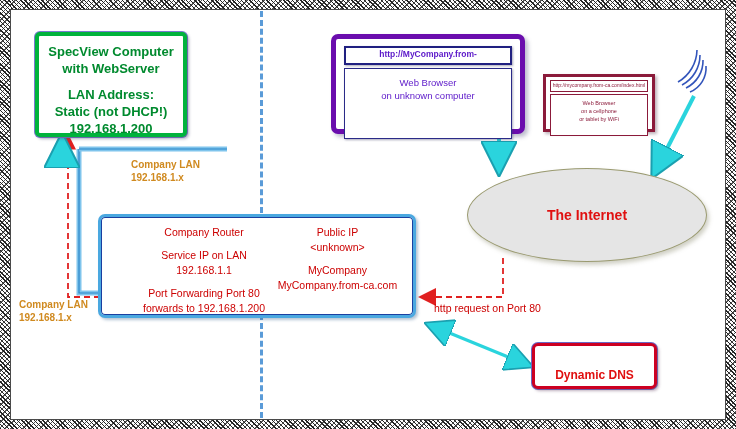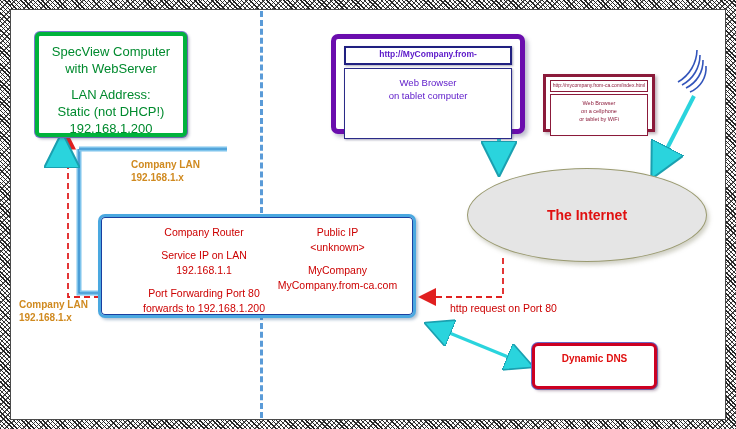--- a/index.html
+++ b/index.html
@@ -50,21 +50,21 @@
     text-align: center;
   }
 
   
   .specview {
     left: 35px; top: 32px; width: 152px; height: 105px;
     border: 4px solid #00b33c;
     border-radius: 5px;
     box-shadow: 2px 2px 3px rgba(80,80,120,.45), 0 0 0 1px #7a7ad0;
     color: #008a2e;
-    font-weight: normal;
+    font-weight: bold;
     font-size: 13px;
     line-height: 17px;
     padding-top: 7px;
   }
   .specview .gap { display:block; height:9px; }
 
   
   .browser-purple {
     left: 331px; top: 34px; width: 194px; height: 100px;
     border: 5px solid #6a0dad;
@@ -156,23 +156,23 @@
   }
 
   
   .dyndns {
     left: 532px; top: 343px; width: 125px; height: 46px;
     border: 3px solid #cc0022;
     border-radius: 6px;
     box-shadow: 2px 2px 3px rgba(110,80,110,.45), 0 0 0 1px #6a6ac8;
     color: #e01010;
     font-weight: bold;
-    font-size: 10px;
+    font-size: 12px;
     line-height: 17px;
-    padding-top: 4px;
+    padding-top: 21px;
   }
 
   
   .label {
     position: absolute;
     font-size: 10px;
     line-height: 13px;
     white-space: nowrap;
   }
   .label-lan { color: #d08a20; font-weight: bold; }
@@ -261,21 +261,21 @@
     <span class="gap"></span>
     <div>LAN Address:</div>
     <div>Static (not DHCP!)</div>
     <div>192.168.1.200</div>
   </div>
 
   <div class="box browser-purple">
     <div class="urlbar-purple">http://MyCompany.from-ca.com/index.html</div>
     <div class="pane-purple">
       <div>Web Browser</div>
-      <div>on tablet computer</div>
+      <div>on unknown computer</div>
     </div>
   </div>
 
   <div class="box browser-maroon">
     <div class="urlbar-maroon">http://mycompany.from-ca.com/index.html</div>
     <div class="pane-maroon">
       <div>Web Browser</div>
       <div>on a cellphone</div>
       <div>or tablet by WiFi</div>
     </div>
@@ -311,15 +311,15 @@
   <div class="label label-lan" style="left:131px; top:158px;">
     <div>Company LAN</div>
     <div>192.168.1.x</div>
   </div>
 
   <div class="label label-lan" style="left:19px; top:298px;">
     <div>Company LAN</div>
     <div>192.168.1.x</div>
   </div>
 
-  <div class="label label-http" style="left:450px; top:302px;">http request on Port 80</div>
+  <div class="label label-http" style="left:434px; top:302px;">http request on Port 80</div>
 
 </div>
 
 </body></html>

